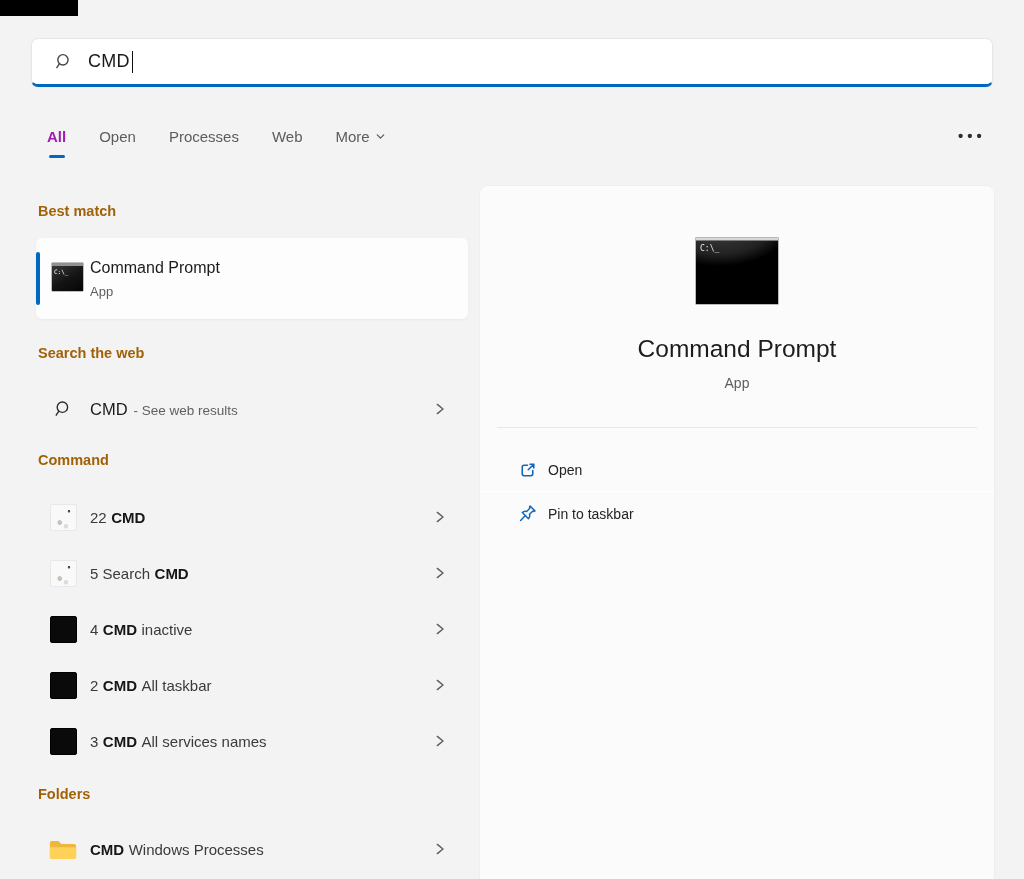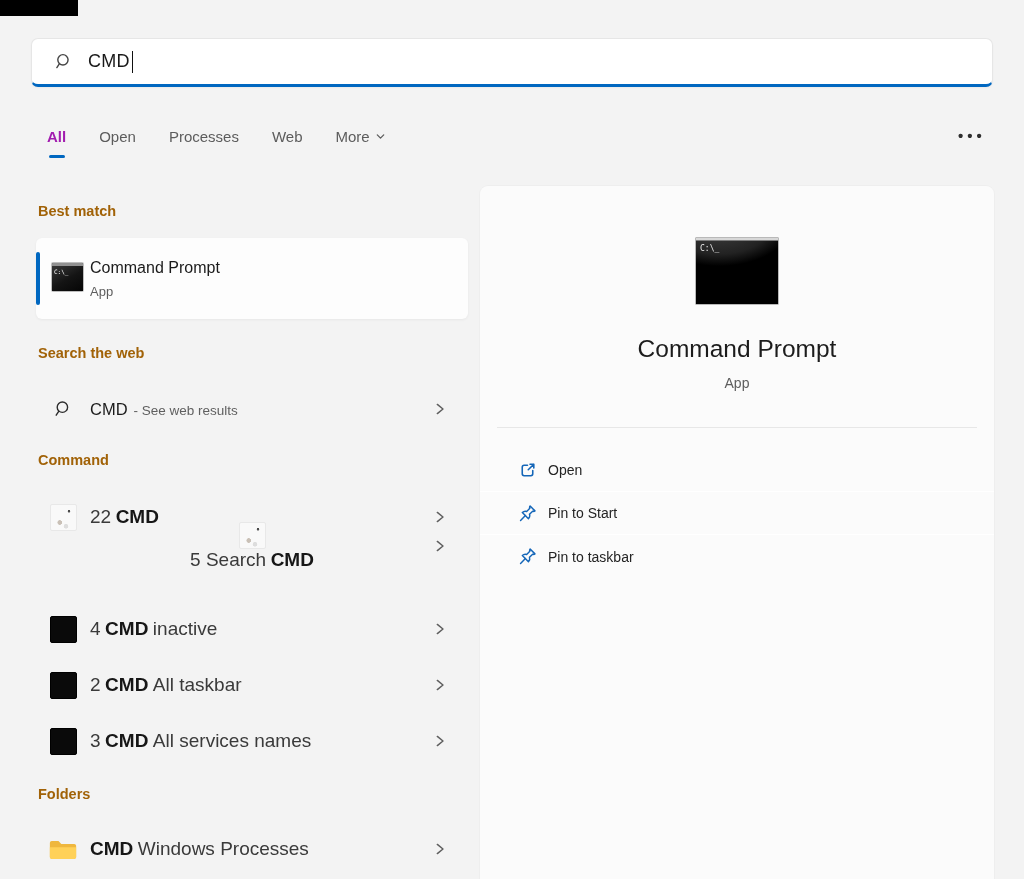--- a/index.html
+++ b/index.html
@@ -62,38 +62,38 @@
   .cmd-icon-sm .cmdtxt { font-family:"DejaVu Sans Mono", monospace; font-size:6px; color:#fff; padding:2px 0 0 2px; letter-spacing:0; }
   .best-title { position:absolute; left:54px; top:21px; font-size:16px; color:#1b1b1b; }
   .best-sub   { position:absolute; left:54px; top:46px; font-size:13px; color:#5d5d5d; }
 
   .result-row {
     position:absolute; left:36px; width:432px; height:48px;
     display:flex; align-items:center;
   }
   .row-web      { top:385px; }
   .row-photo-0  { top:493px; }
-  .row-photo-1  { top:522px;flex-direction:column; }
+  .row-photo-1  { top:549px; }
   .row-photo-2  { top:605px; }
   .row-photo-3  { top:661px; }
   .row-photo-4  { top:717px; }
   .row-folder-0 { top:825px; }
 
   .row-iconbox { width:54px; flex:0 0 auto; display:flex; align-items:center; justify-content:center; }
   .thumb { width:27px; height:27px; border-radius:2px; }
   .thumb.light {
     background:#f9f9f9; border:1px solid #e8e8e8;
     background-image:
       radial-gradient(circle at 72% 25%, #4a4a4a 0 1px, transparent 1.6px),
       radial-gradient(circle at 35% 70%, #c9c0b6 0 2px, transparent 2.6px),
       radial-gradient(circle at 60% 85%, #ddd 0 2px, transparent 2.6px);
   }
   .thumb.dark { background:#0a0a0a; border:1px solid #000; }
 
-  .seg-label { display:inline-flex; align-items:baseline; gap:4.5px; font-size:19px; color:#3a3a3a; }
+  .seg-label { display:inline-flex; align-items:baseline; gap:4.5px; font-size:15px; color:#3a3a3a; }
   .seg-label .b { font-weight:bold; color:#161616; }
   .seg-label span:empty { display:none; }
 
   .web-label { display:inline-flex; align-items:baseline; gap:6px; }
   .web-query { font-size:16.5px; color:#1b1b1b; }
   .web-suffix { font-size:13.5px; color:#5f5f5f; }
 
   .row-chevron { position:absolute; right:22px; top:50%; transform:translateY(-50%); width:13px; height:13px; }
 
   
@@ -296,23 +296,16 @@
         <path d="M10 5 H6.8 C5.8 5 5 5.8 5 6.8 V13.2 C5 14.2 5.8 15 6.8 15 H13.2 C14.2 15 15 14.2 15 13.2 V10" fill="none" stroke="#1466b8" stroke-width="1.5" stroke-linecap="round"></path>
         <path d="M12.4 4 H16 V7.6 M16 4 L10.7 9.3" fill="none" stroke="#1466b8" stroke-width="1.5" stroke-linecap="round" stroke-linejoin="round"></path>
       </svg>
       <span>Open</span>
     </div>
     <div class="action-row">
       <svg viewBox="0 0 20 20">
         <path d="M12.5 2.9 C12 3.5 11.9 4.4 12.2 5.1 L9.2 8.1 C7.8 7.6 6.2 8 5.1 9.1 L10.9 14.9 C12 13.8 12.4 12.2 11.9 10.8 L14.9 7.8 C15.6 8.1 16.5 8 17.1 7.5 Z" fill="none" stroke="#1466b8" stroke-width="1.4" stroke-linecap="round" stroke-linejoin="round"></path>
         <path d="M8 12 L3.4 16.6" fill="none" stroke="#1466b8" stroke-width="1.4" stroke-linecap="round"></path>
       </svg>
-      <span>Pin to Start</span>
-    </div>
-    <div class="action-row">
-      <svg viewBox="0 0 20 20">
-        <path d="M12.5 2.9 C12 3.5 11.9 4.4 12.2 5.1 L9.2 8.1 C7.8 7.6 6.2 8 5.1 9.1 L10.9 14.9 C12 13.8 12.4 12.2 11.9 10.8 L14.9 7.8 C15.6 8.1 16.5 8 17.1 7.5 Z" fill="none" stroke="#1466b8" stroke-width="1.4" stroke-linecap="round" stroke-linejoin="round"></path>
-        <path d="M8 12 L3.4 16.6" fill="none" stroke="#1466b8" stroke-width="1.4" stroke-linecap="round"></path>
-      </svg>
       <span>Pin to taskbar</span>
     </div>
   </div>
 </div>
 
 </body></html>

